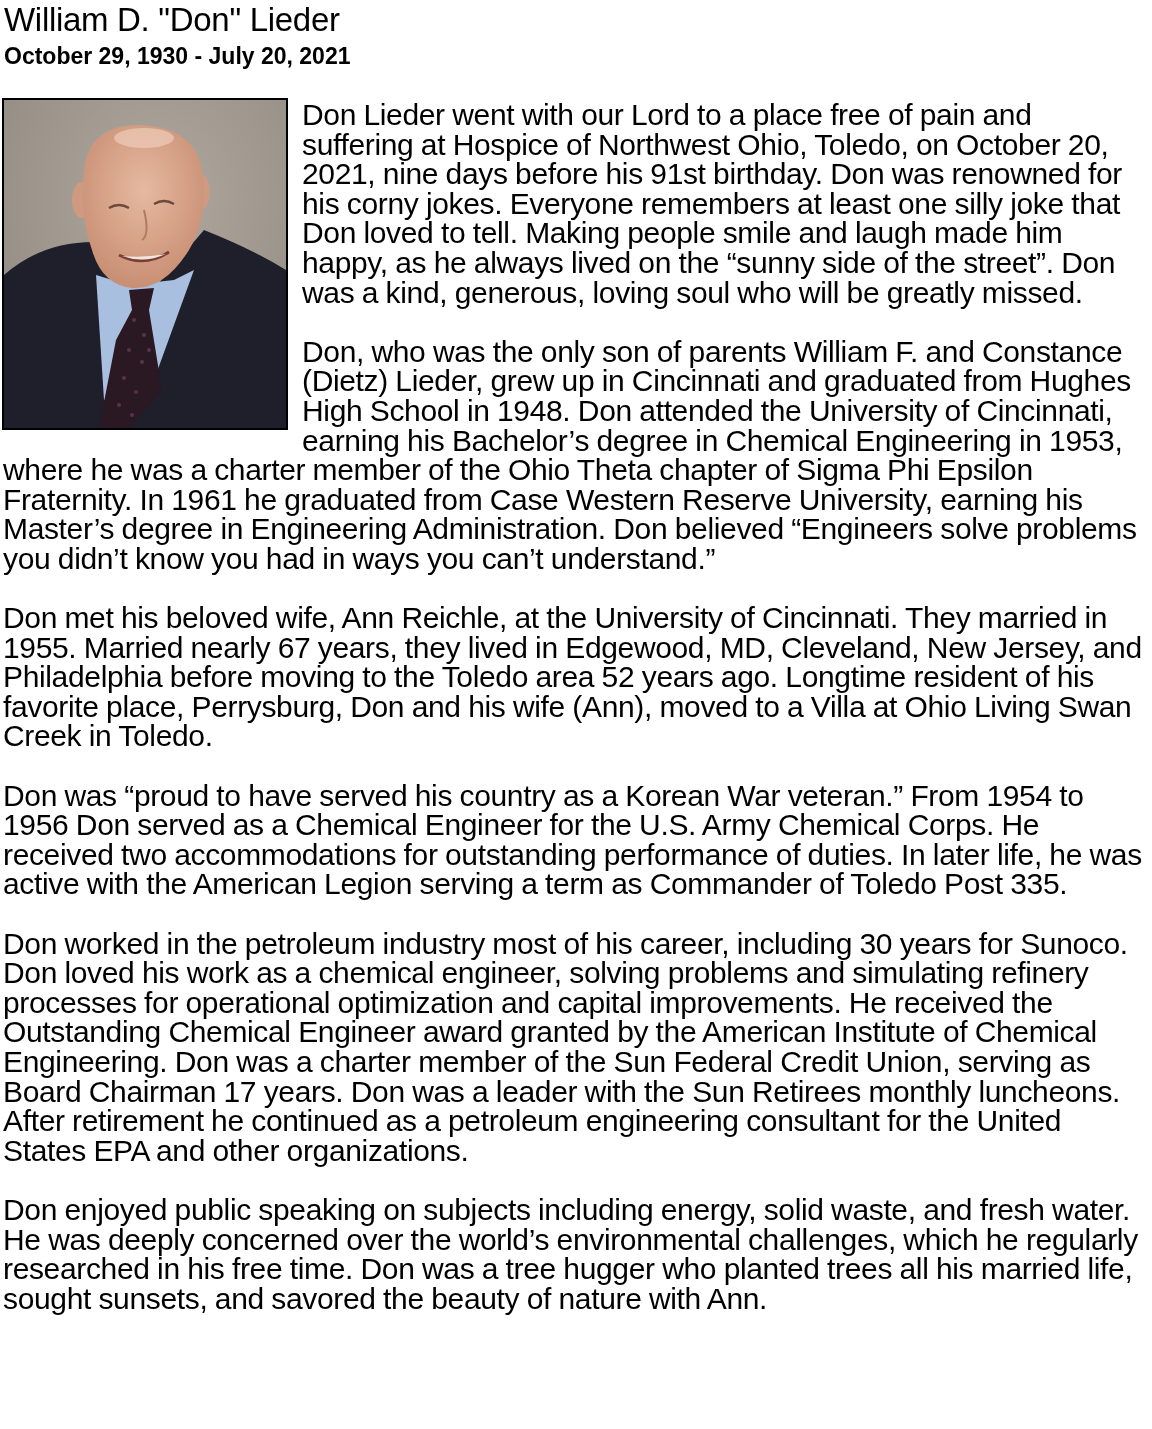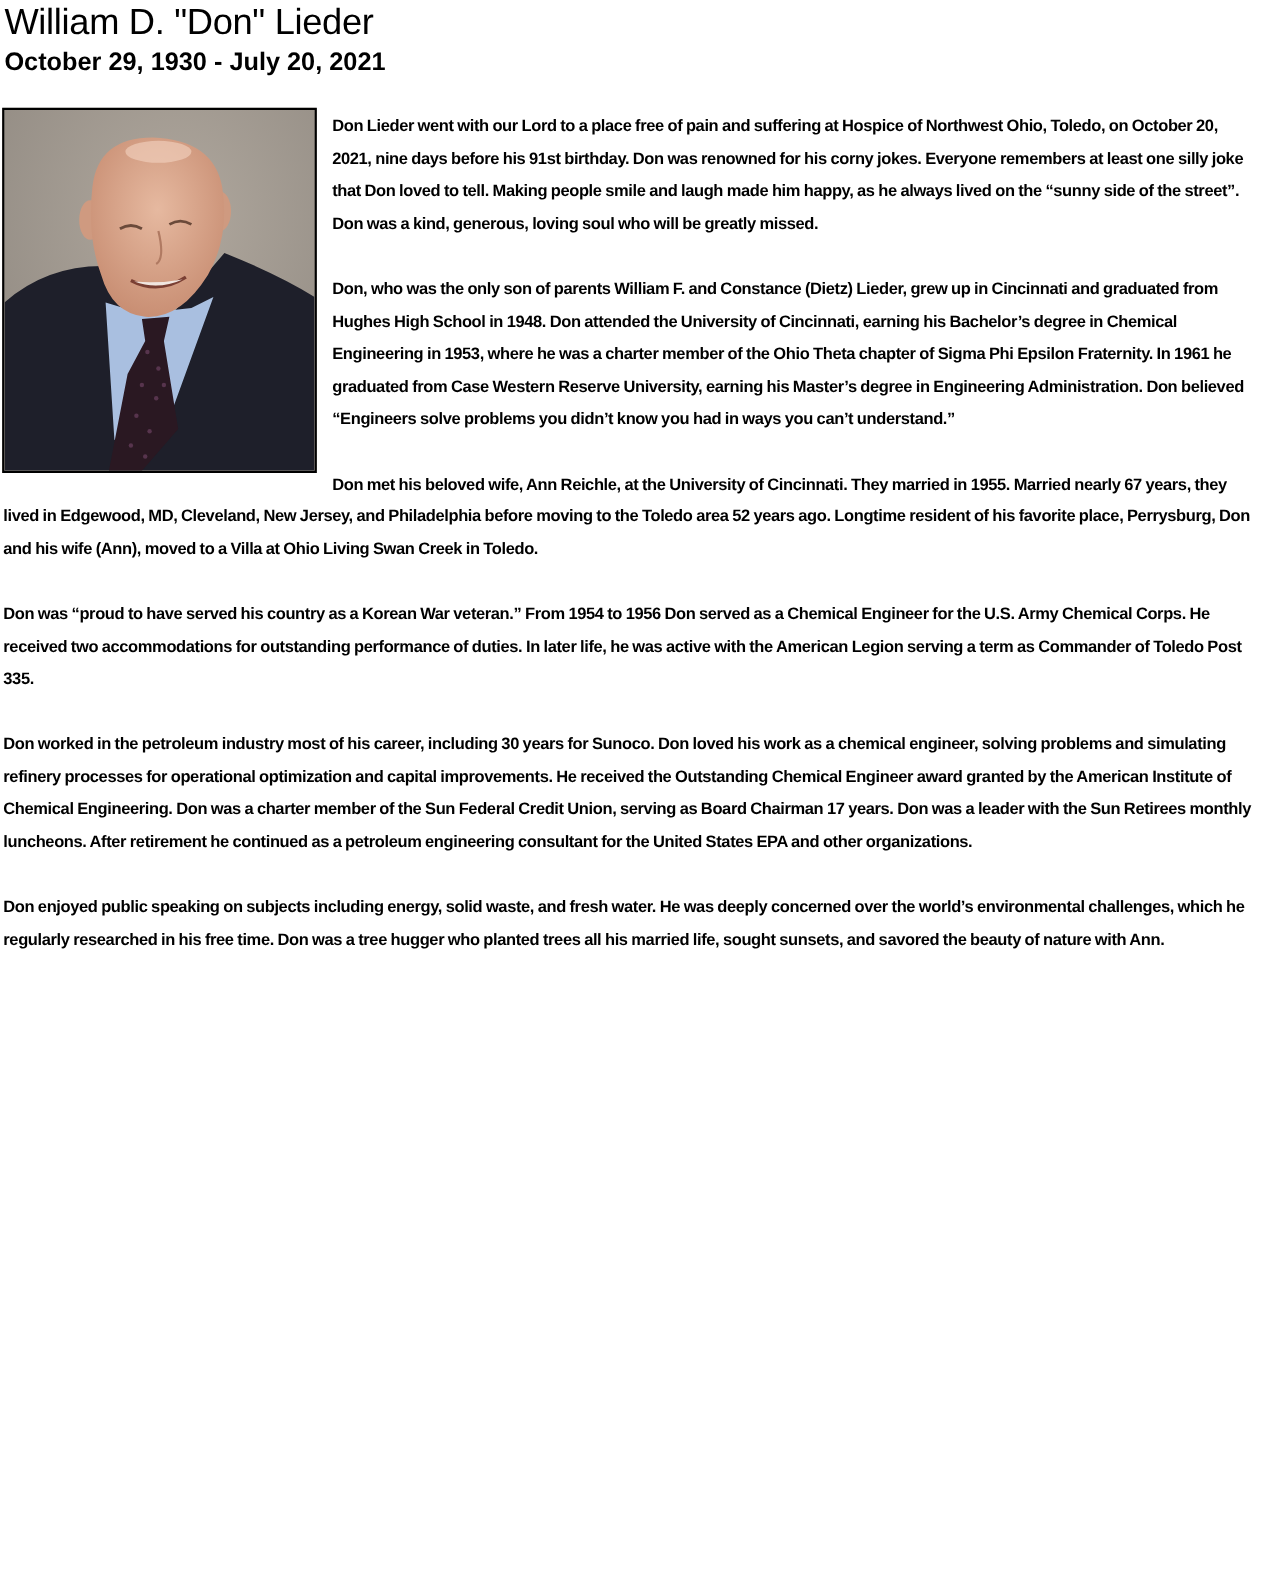--- a/index.html
+++ b/index.html
@@ -28,22 +28,22 @@
       font-size: 23px;
       font-weight: bold;
       line-height: 28px;
       margin: 0;
     }
     .article {
       position: absolute;
       left: 3px;
       top: 100px;
       width: 1140px;
-      font-size: 15px;
-      font-weight: bold;
+      font-size: 30px;
+      font-weight: normal;
       line-height: 29.6px;
       letter-spacing: -0.35px;
       word-spacing: -0.5px;
     }
     .photo {
       float: left;
       width: 282px;
       height: 328px;
       border: 2px solid #000;
       margin: -2px 14px 6px -1px;

